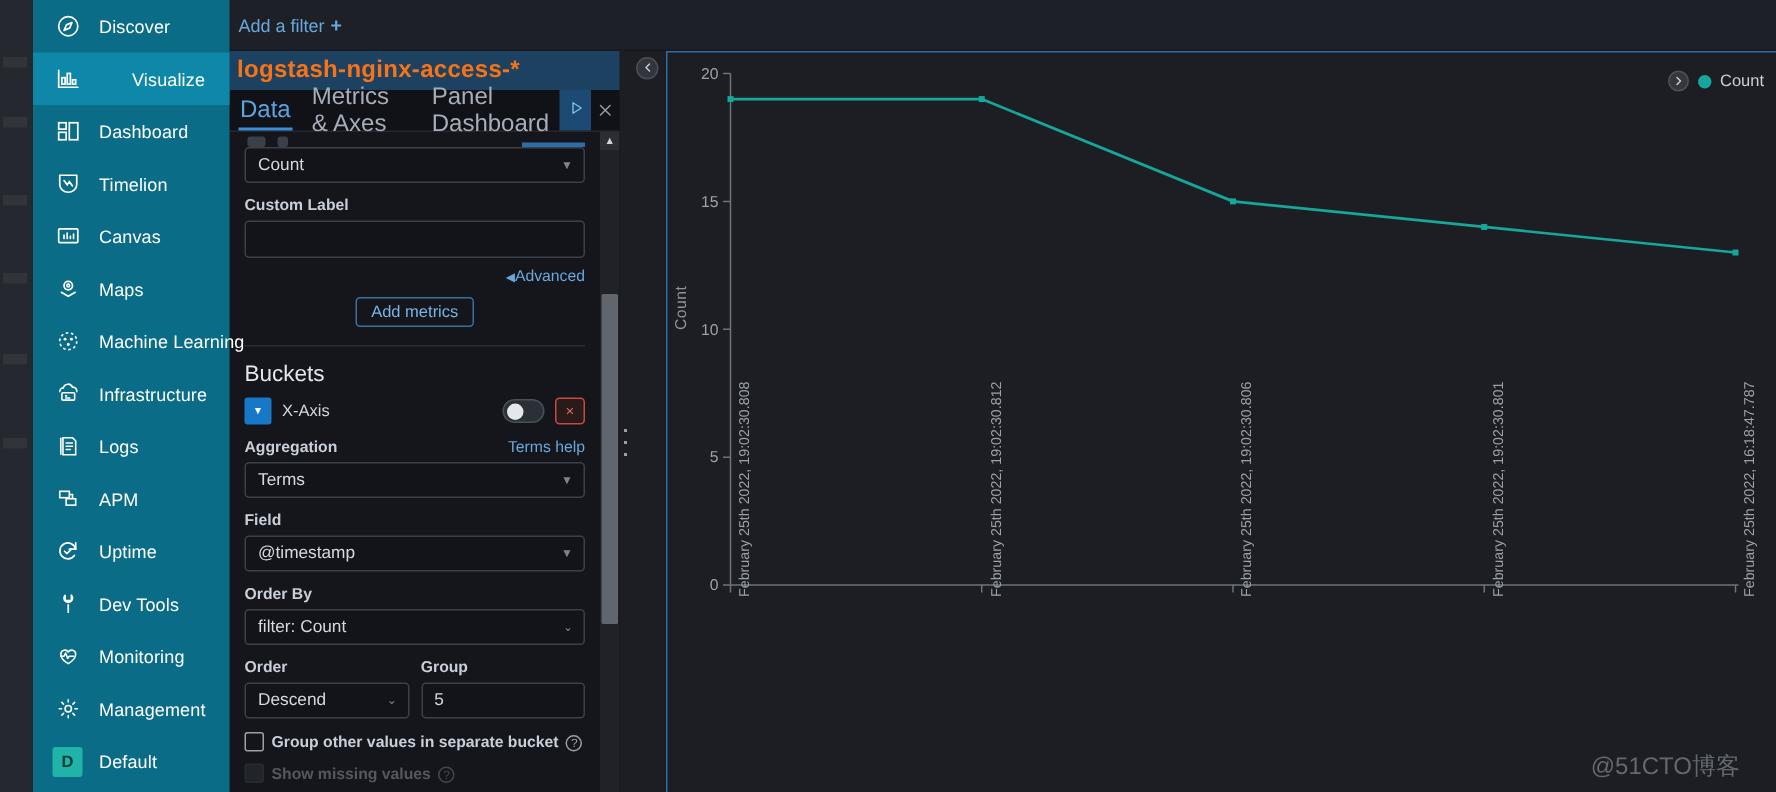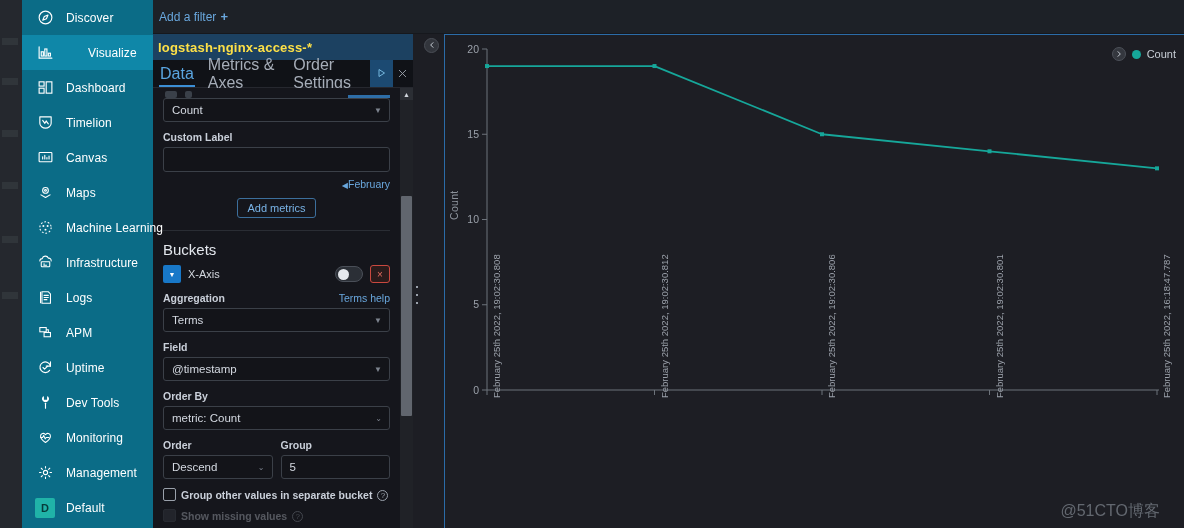--- a/index.html
+++ b/index.html
@@ -77,21 +77,21 @@
   
   .editor {
     position: absolute; left: 153px; top: 34px;
     width: 260px; height: 494px;
     background: #15161c;
     z-index: 20;
     display: flex; flex-direction: column;
   }
   .editor-title {
     height: 26px; background: #1c4161;
-    color: #fde047; font-size: 13px; font-weight: bold;
+    color: #f97316; font-size: 16px; font-weight: bold;
     display: flex; align-items: center; padding-left: 5px;
     letter-spacing: .2px;
   }
   .editor-tabs {
     height: 28px; background: #101217;
     display: flex; align-items: stretch;
     border-bottom: 1px solid #26282f;
   }
   .tab {
     font-size: 16px; color: #a6adb8;
@@ -474,21 +474,21 @@
     <div class="editor-title">logstash-nginx-access-*</div>
 
     <div class="editor-tabs">
       <div class="tab active">
         <span>Data</span>
       </div>
       <div class="tab">
         <span>Metrics &amp; Axes</span>
       </div>
       <div class="tab">
-        <span>Order Settings</span>
+        <span>Panel Dashboard</span>
       </div>
       <div class="tab-spacer"></div>
       <div class="tab-run">
         <span>
           <svg width="12" height="12" viewBox="0 0 24 24" fill="none" stroke="#7ec3ea" stroke-width="1.8" stroke-linejoin="round">
             <path d="M8 5l11 7-11 7z"></path>
           </svg>
         </span>
       </div>
       <div class="tab-close">
@@ -511,21 +511,21 @@
 
         <div class="select">
           <span>Count</span>
           <span class="caret">▼</span>
         </div>
 
         <div class="field-label">Custom Label</div>
         <input class="textinput" style="background: rgb(19, 20, 25); outline: none;" placeholder="">
 
         <div class="link-right">
-          <span class="tri">◀</span><span>February</span>
+          <span class="tri">◀</span><span>Advanced</span>
         </div>
 
         <div class="btn-row">
           <button class="btn-outline">Add metrics</button>
         </div>
 
         <div class="sep"></div>
 
         <div class="section-title">Buckets</div>
 
@@ -551,21 +551,21 @@
         </div>
 
         <div class="field-label">Field</div>
         <div class="select">
           <span>@timestamp</span>
           <span class="caret">▼</span>
         </div>
 
         <div class="field-label">Order By</div>
         <div class="select">
-          <span>metric: Count</span>
+          <span>filter: Count</span>
           <span class="caret">⌄</span>
         </div>
 
         <div class="row2">
           <div class="half field-label">Order</div>
           <div class="half field-label">Group</div>
         </div>
         <div class="row2">
           <div class="half select">
             <span>Descend</span>

